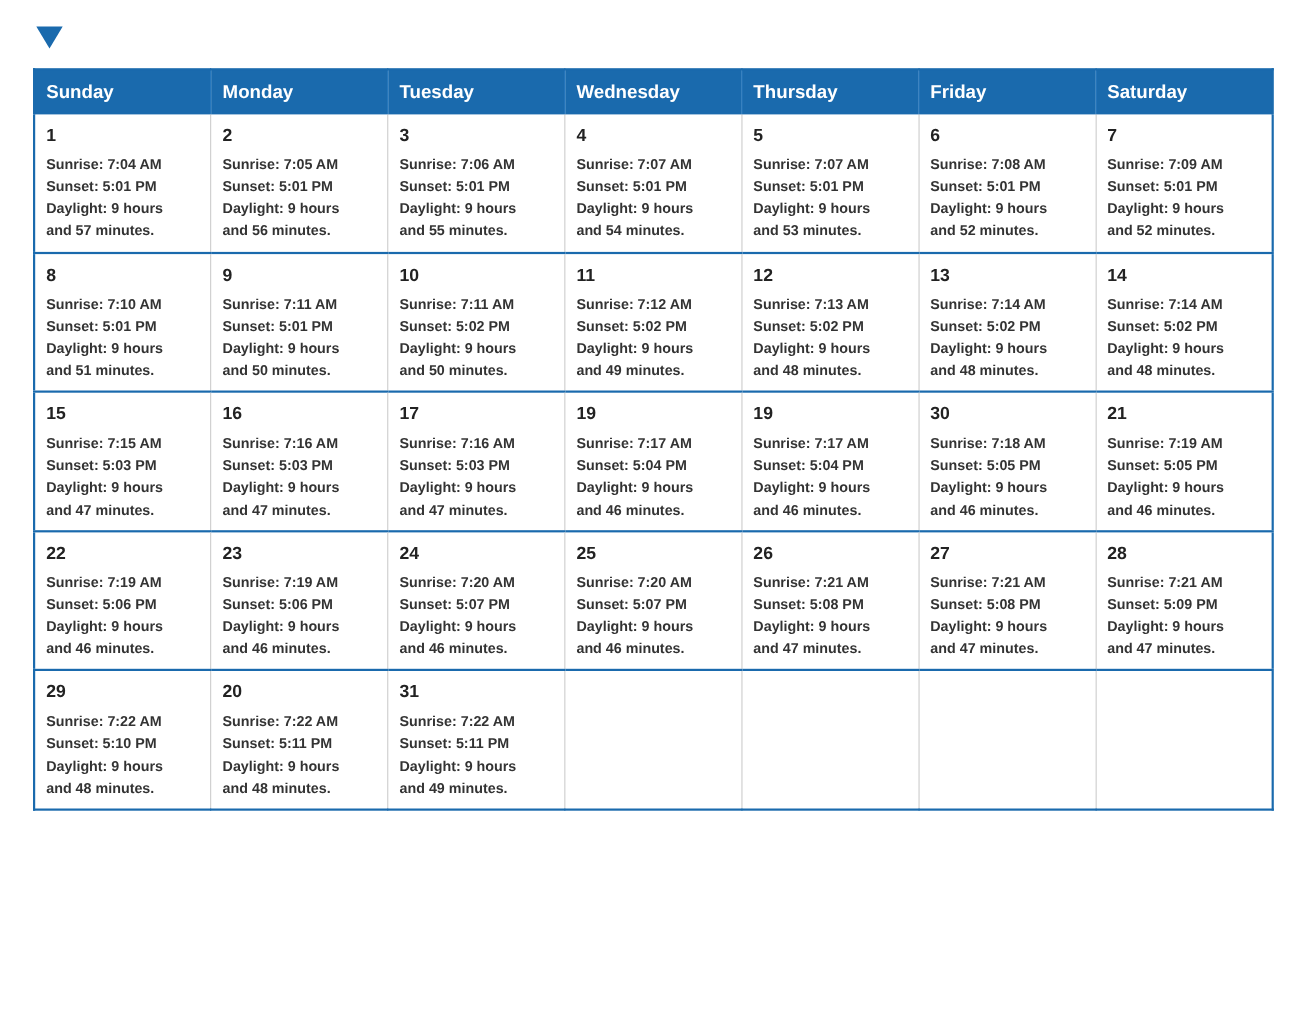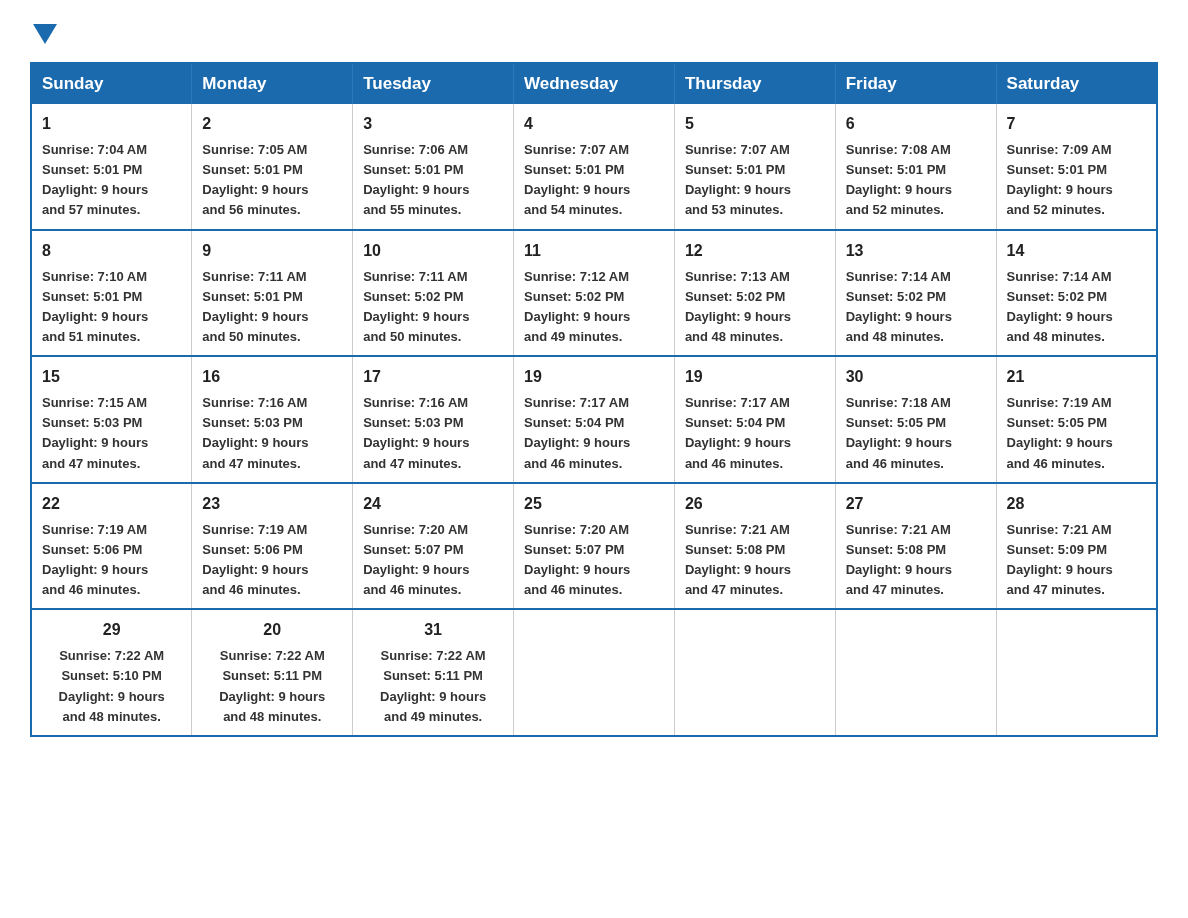--- a/index.html
+++ b/index.html
@@ -86,21 +86,20 @@
       min-height: 110px;
       font-size: 13px;
       color: #333;
       line-height: 1.5;
     }
     .calendar-table tbody tr td:last-child {
       border-right: none;
     }
     .calendar-table tbody tr:last-child td {
       border-bottom: none;
-      text-align: center;
     }
     .day-number {
       font-size: 16px;
       font-weight: bold;
       color: #222;
       display: block;
       margin-bottom: 4px;
     }
     .day-info {
       font-size: 13px;

